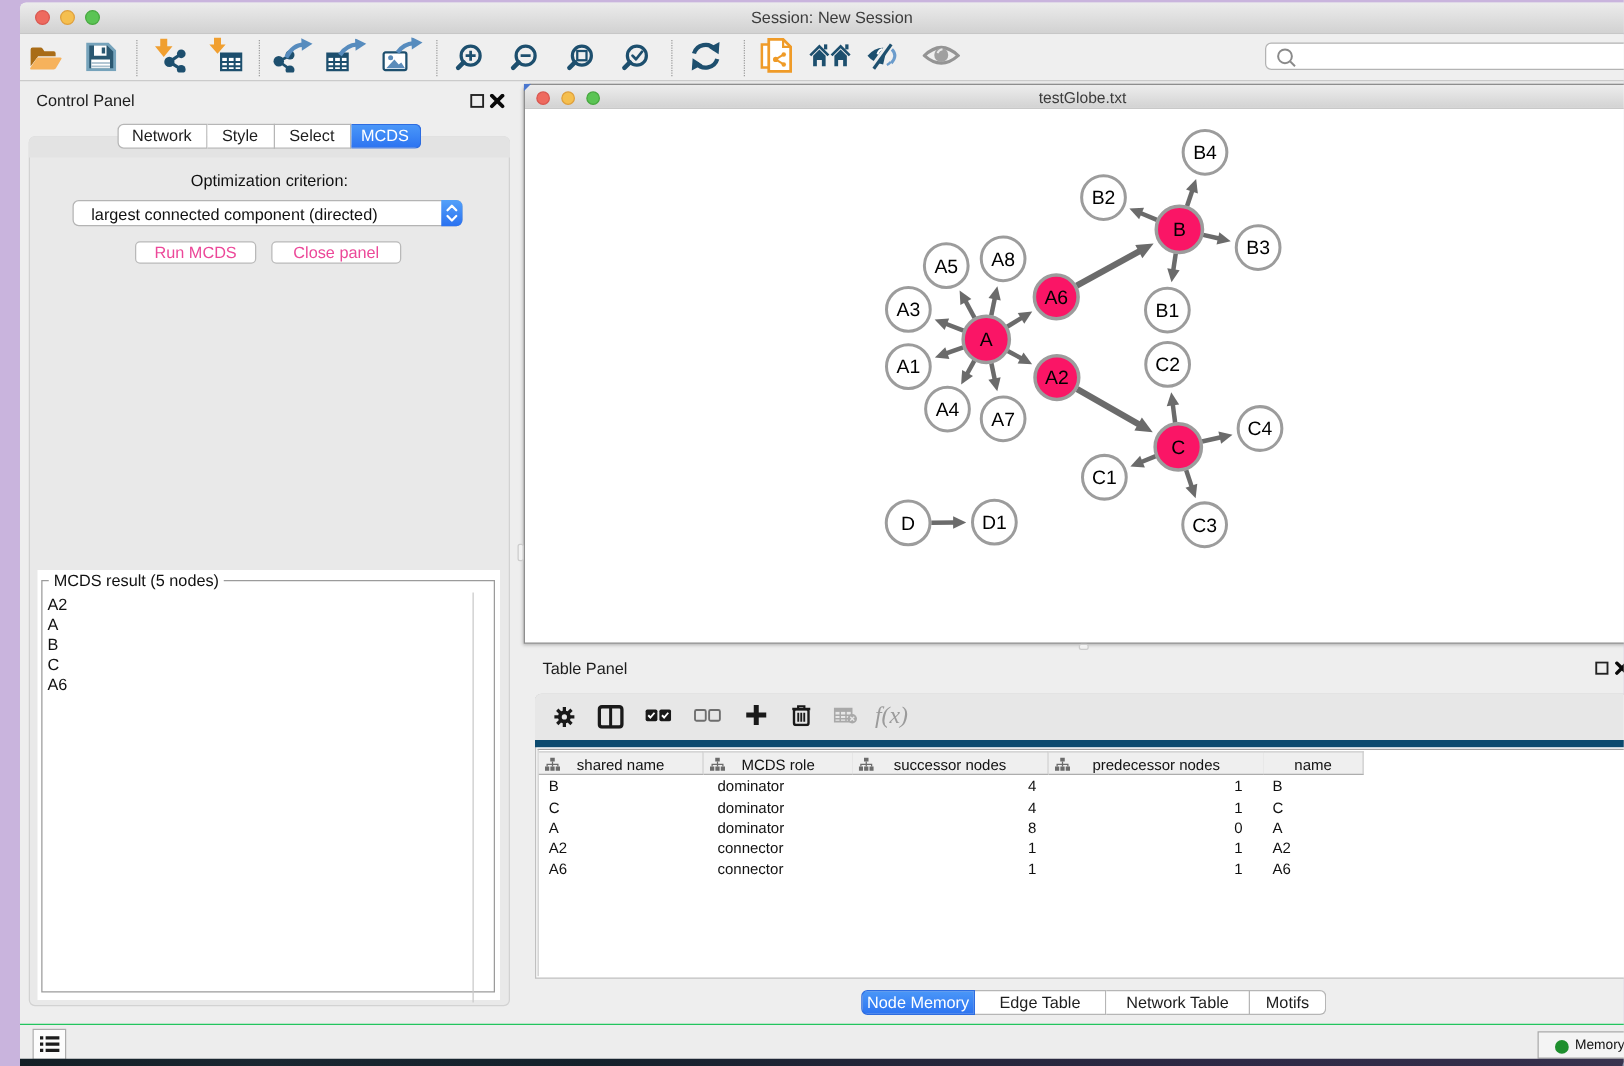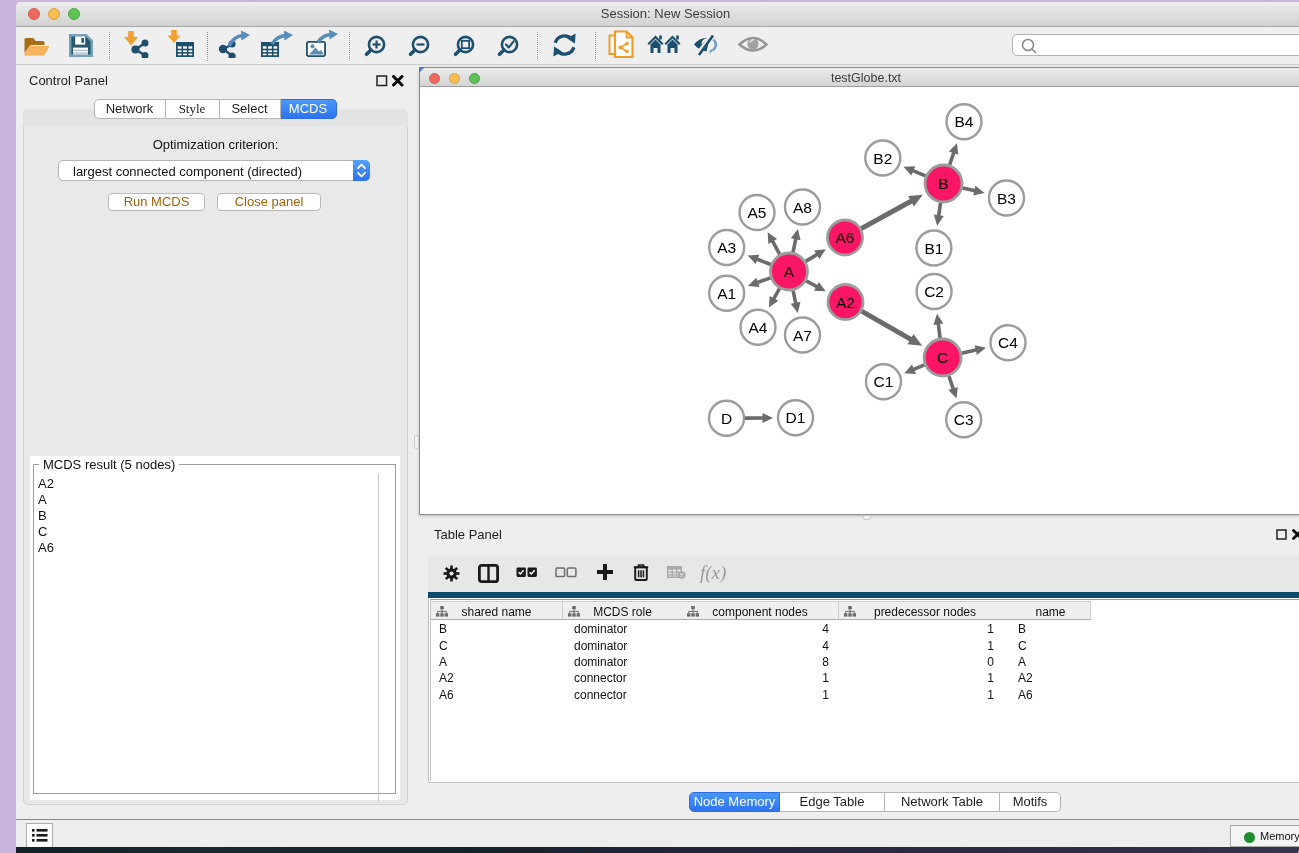--- a/index.html
+++ b/index.html
@@ -24,21 +24,21 @@
 #cp-band { position:absolute; left:7px; top:107px; width:385px; height:17px; background:#e3e3e3; border-radius:5px 5px 0 0; }
 .seg { position:absolute; display:flex; font-size:13px; }
 .seg > div { background:#ffffff; border:1px solid #b6b6b6; border-left:none; color:#1d1d1d; text-align:center; line-height:18px; height:20px; }
 .seg > div:first-child { border-left:1px solid #b6b6b6; border-radius:5px 0 0 5px; }
 .seg > div:last-child { border-radius:0 5px 5px 0; }
 .seg > div.sel { background:linear-gradient(#4a97f8,#2d74f1); color:#ffffff; border-color:#2d6ce0; }
 #optlabel { position:absolute; left:7px; top:135px; width:385px; text-align:center; font-size:13px; color:#111; }
 #dropdown { position:absolute; left:42px; top:158px; width:312px; height:21px; background:#ffffff; border:1px solid #b4b4b4; border-radius:5px; }
 #dropdown .dtext { position:absolute; left:14px; top:3px; font-size:13px; color:#111; }
 #dropdown .dbtn { position:absolute; right:-1px; top:-1px; width:17px; height:21px; background:linear-gradient(#54a1f9,#2a71f0); border-radius:0 5px 5px 0; }
-.btn { position:absolute; height:18px; background:#ffffff; border:1px solid #b9b9b9; border-radius:4px; font-size:13px; color:#a16207; text-align:center; line-height:16px; }
+.btn { position:absolute; height:18px; background:#ffffff; border:1px solid #b9b9b9; border-radius:4px; font-size:13px; color:#ec4899; text-align:center; line-height:16px; }
 #resultwrap { position:absolute; left:14px; top:454px; width:370px; height:344px; background:#ffffff; }
 #resultbox { position:absolute; left:3px; top:8px; width:363px; height:330px; border:1px solid #9b9b9b; }
 #resultlegend { position:absolute; left:5px; top:-8px; background:#ffffff; padding:0 4px; font-size:13px; color:#111; }
 .ritem { position:absolute; left:4px; font-size:13px; color:#111; }
 #rscroll { position:absolute; right:16px; top:9px; width:0; height:328px; border-left:1px solid #c9c9c9; }
 
 #netwin { position:absolute; left:403px; top:65px; width:894px; height:448px; background:#ffffff; border:1px solid #8e8e8e; border-radius:5px 5px 0 0; box-shadow:0 1px 3px rgba(0,0,0,0.25); }
 #nw-title { position:absolute; left:0; top:0; width:892px; height:19px; background:linear-gradient(#ededed,#d3d3d3); border-radius:5px 5px 0 0; border-bottom:1px solid #9e9e9e; }
 #nw-title .title { position:absolute; left:0; right:0; top:3px; text-align:center; font-size:12.5px; color:#3c3c3c; }
 .tl2 { position:absolute; top:4.5px; width:11px; height:11px; border-radius:50%; }
@@ -214,21 +214,21 @@
   </div>
   <div id="cpanel-title">Control Panel</div>
   <svg class="abs" style="left:360px;top:73px;" width="28" height="12" viewBox="0 0 28 12">
     <rect x="1" y="1" width="9.5" height="9.5" fill="none" stroke="#222" stroke-width="1.5"></rect>
     <path d="M17.5 1.5 L26 10 M26 1.5 L17.5 10" stroke="#0a0a0a" stroke-width="3" stroke-linecap="round"></path>
   </svg>
   <div id="cp-box"></div>
   <div id="cp-band"></div>
   <div class="seg" style="left:77.5px;top:97px;">
     <div style="width:72px;">Network</div>
-    <div style="width:54px;font-family:Liberation Serif, serif;">Style</div>
+    <div style="width:54px;">Style</div>
     <div style="width:61px;">Select</div>
     <div class="sel" style="width:56px;">MCDS</div>
   </div>
   <div id="dropdown">
     <div class="dtext">largest connected component (directed)</div>
     <div class="dbtn"><svg width="17" height="21" viewBox="0 0 17 21">
             <path d="M5 8.2 L8.5 4.6 L12 8.2" fill="none" stroke="#fff" stroke-width="1.8" stroke-linecap="round" stroke-linejoin="round"></path>
             <path d="M5 12.8 L8.5 16.4 L12 12.8" fill="none" stroke="#fff" stroke-width="1.8" stroke-linecap="round" stroke-linejoin="round"></path>
           </svg></div>
   </div>
@@ -418,21 +418,21 @@
 <svg class="abs" style="left:137px;top:6px;" width="12" height="11" viewBox="0 0 12 11">
           <g fill="#6b6b6b">
             <rect x="4.2" y="0" width="3.6" height="3.2"></rect>
             <rect x="0" y="7.2" width="3.4" height="3.4"></rect>
             <rect x="4.3" y="7.2" width="3.4" height="3.4"></rect>
             <rect x="8.6" y="7.2" width="3.4" height="3.4"></rect>
           </g>
           <path d="M6 3.2 V5.4 M1.7 7.2 V5.4 H10.3 V7.2 M6 5.4 V7.2" fill="none" stroke="#6b6b6b" stroke-width="1"></path>
         </svg>
 <div class="th" style="left:251px;width:157px;">
-          <div class="htext">component nodes</div>
+          <div class="htext">successor nodes</div>
         </div>
 <svg class="abs" style="left:256px;top:6px;" width="12" height="11" viewBox="0 0 12 11">
           <g fill="#6b6b6b">
             <rect x="4.2" y="0" width="3.6" height="3.2"></rect>
             <rect x="0" y="7.2" width="3.4" height="3.4"></rect>
             <rect x="4.3" y="7.2" width="3.4" height="3.4"></rect>
             <rect x="8.6" y="7.2" width="3.4" height="3.4"></rect>
           </g>
           <path d="M6 3.2 V5.4 M1.7 7.2 V5.4 H10.3 V7.2 M6 5.4 V7.2" fill="none" stroke="#6b6b6b" stroke-width="1"></path>
         </svg>

